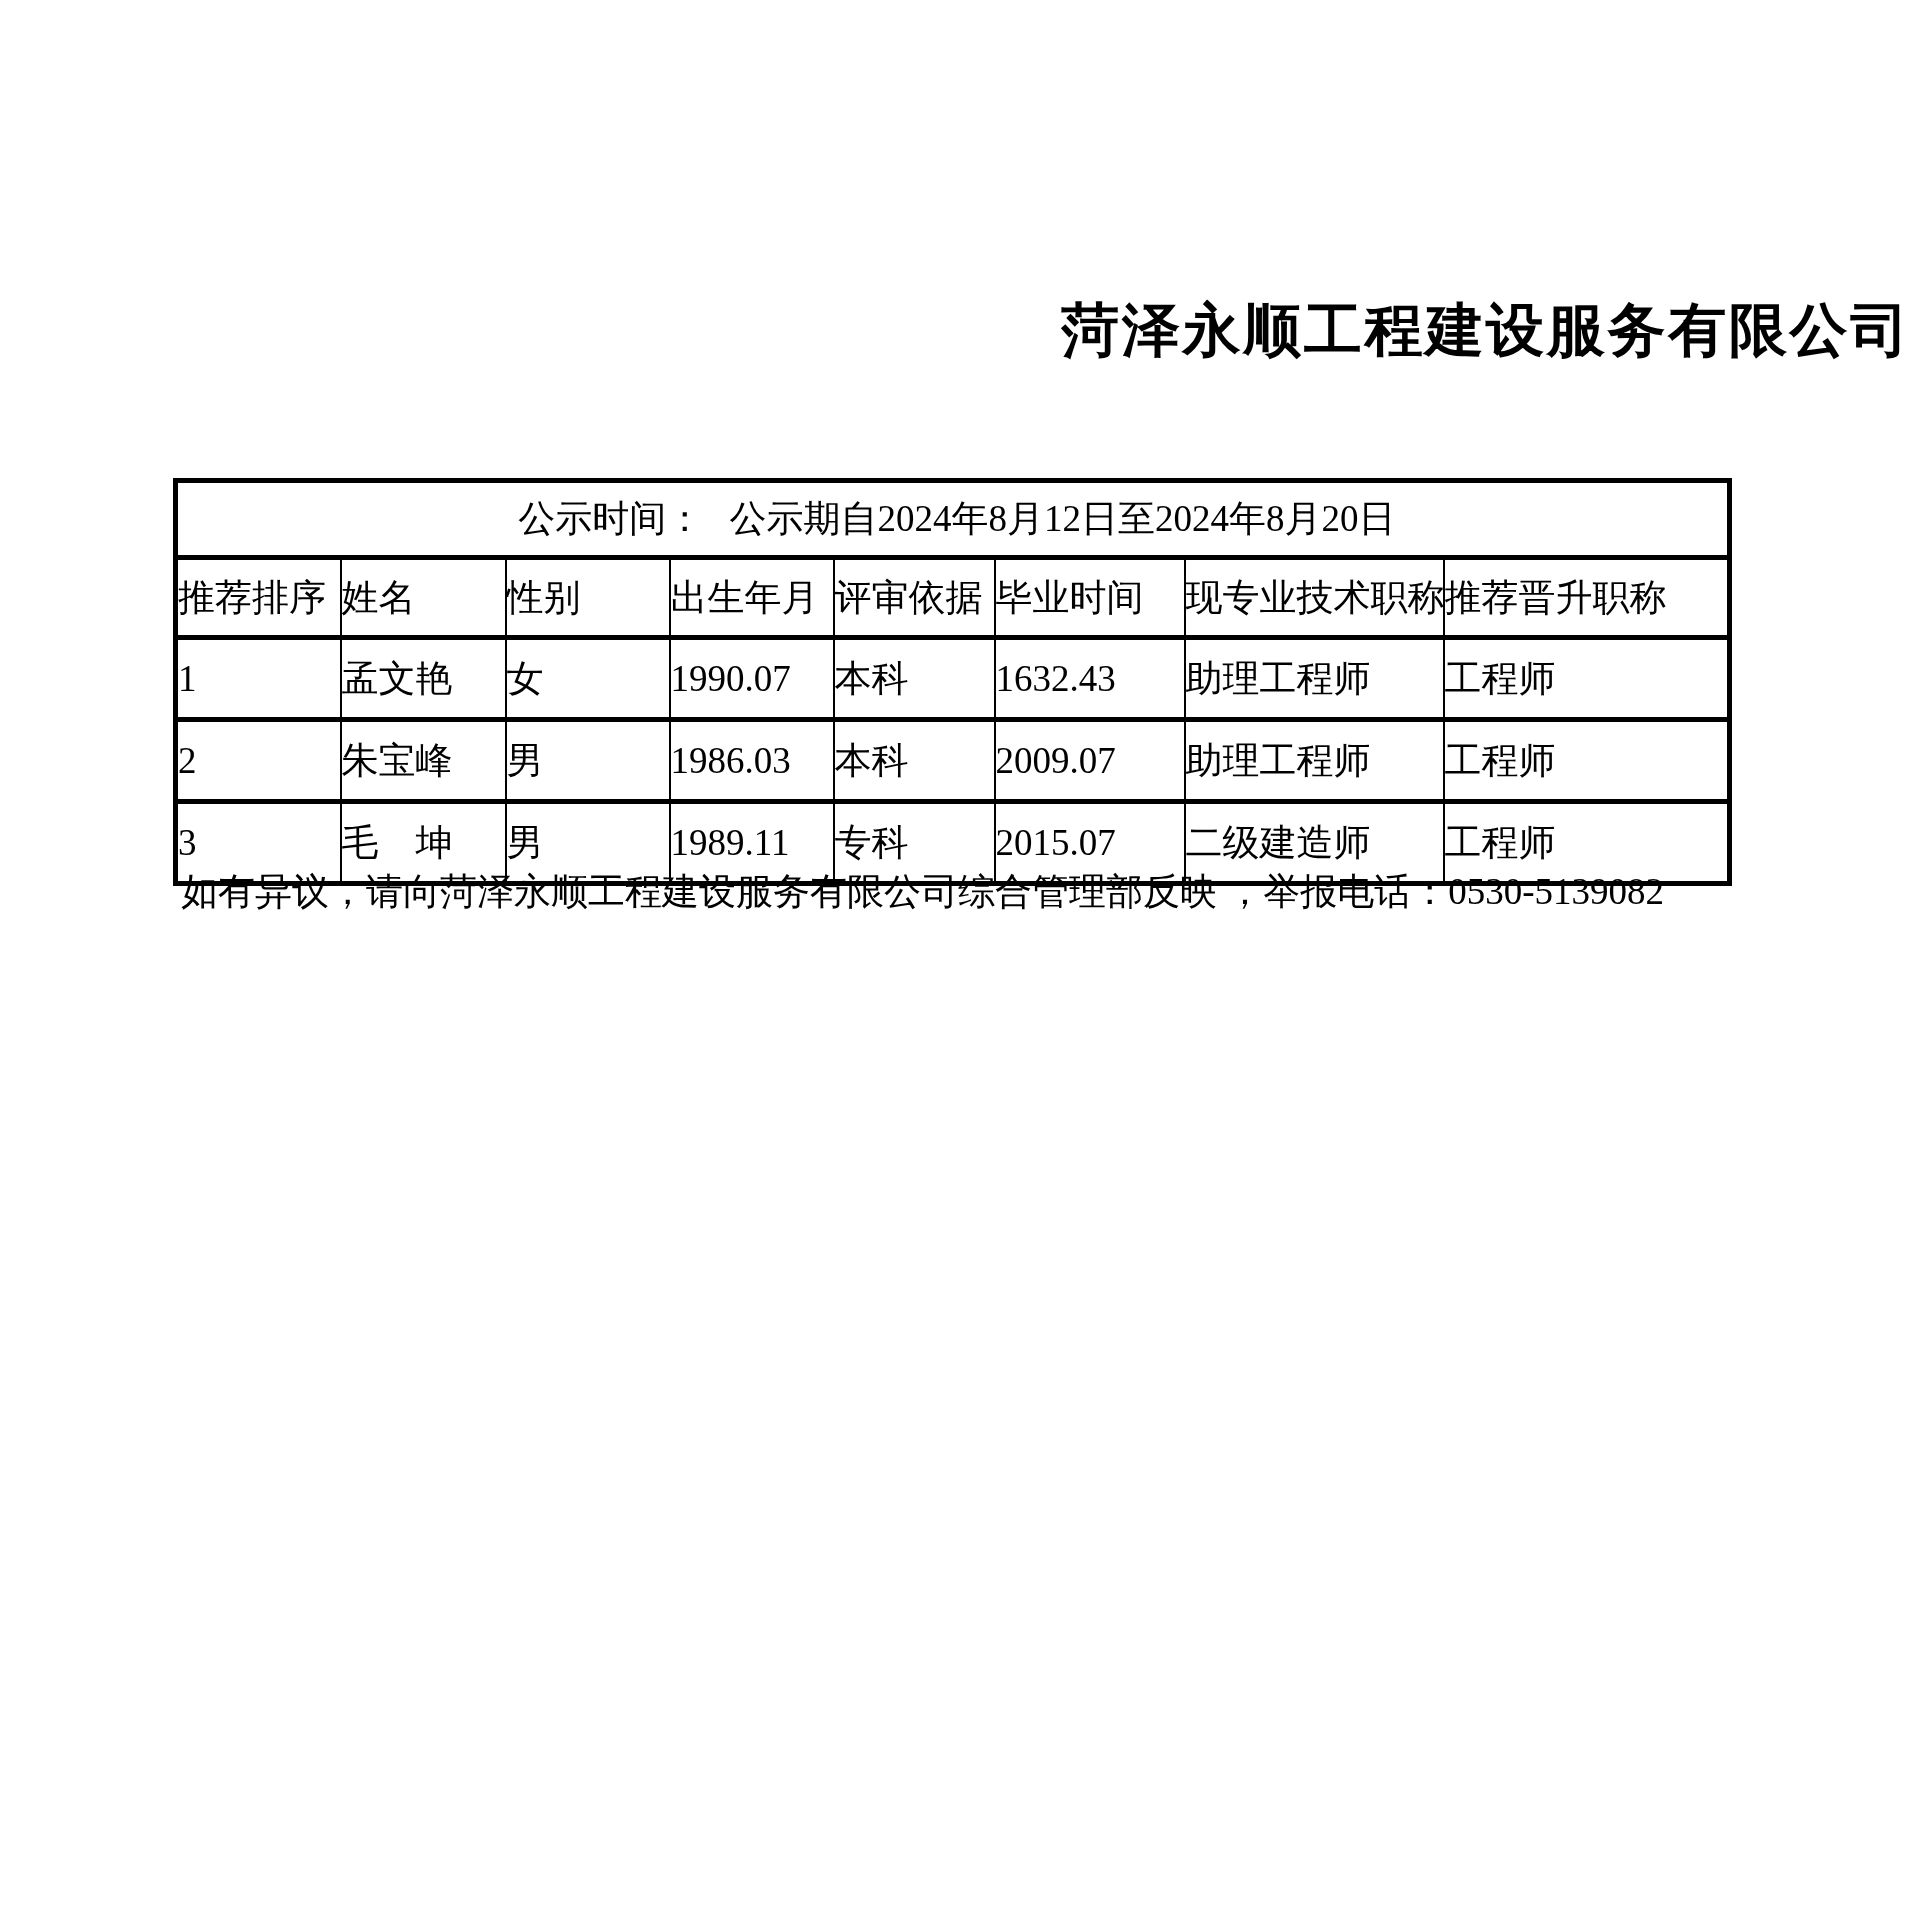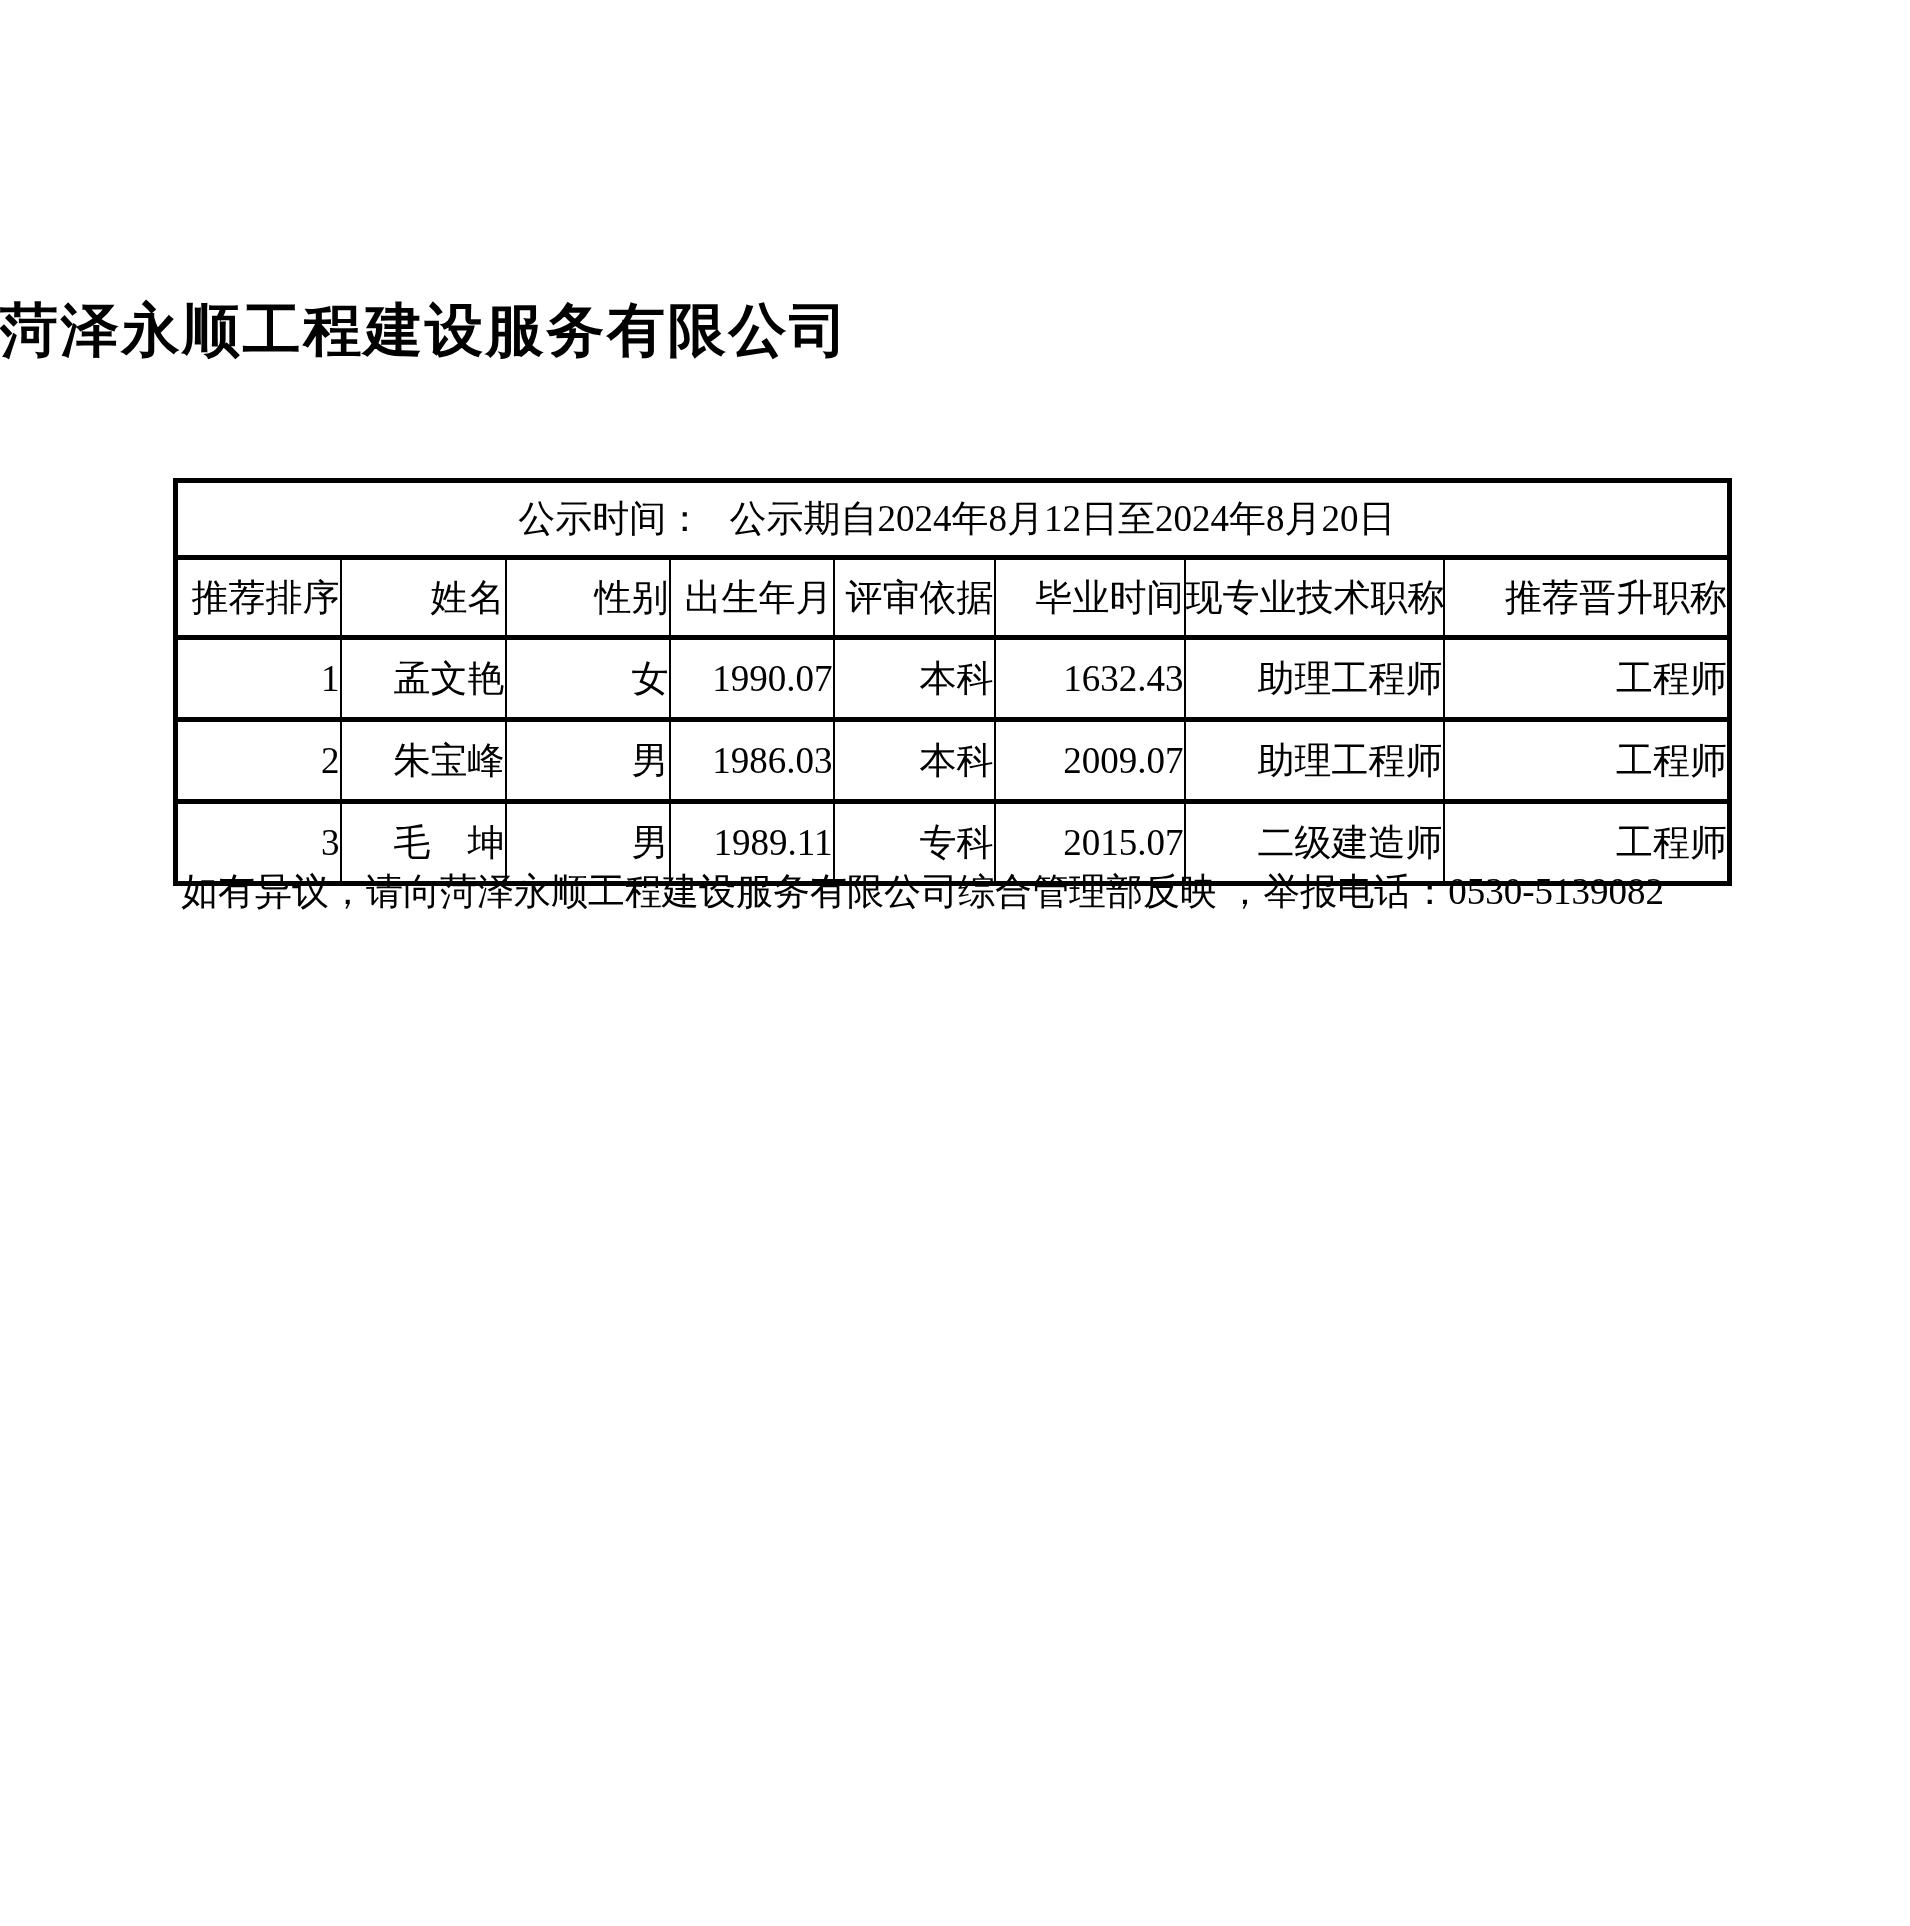--- a/index.html
+++ b/index.html
@@ -13,21 +13,21 @@
     height: 2702px;
     background: #ffffff;
     color: #000000;
     font-family: "Liberation Serif", "DejaVu Serif", serif;
   }
   .title-block {
     position: absolute;
     top: 292px;
     left: 0;
     width: 100%;
-    text-align: left;
+    text-align: right;
     font-weight: bold;
     font-size: 58px;
     line-height: 78px;
     letter-spacing: 2.7px;
     white-space: nowrap;
   }
   .roster-table {
     position: absolute;
     left: 173px;
     top: 478px;
@@ -35,21 +35,21 @@
     table-layout: fixed;
     width: 1555px;
     border: 5px solid #000000;
   }
   .roster-table td, .roster-table th {
     border: 2.3px solid #000000;
     border-top-width: 5px;
     border-bottom-width: 5px;
     font-size: 37px;
     font-weight: normal;
-    text-align: right;
+    text-align: left;
     vertical-align: middle;
     padding: 0;
     overflow: hidden;
     white-space: nowrap;
   }
   .notice-row td {
     height: 72px;
     text-align: center;
     padding-left: 8.5px;
   }

